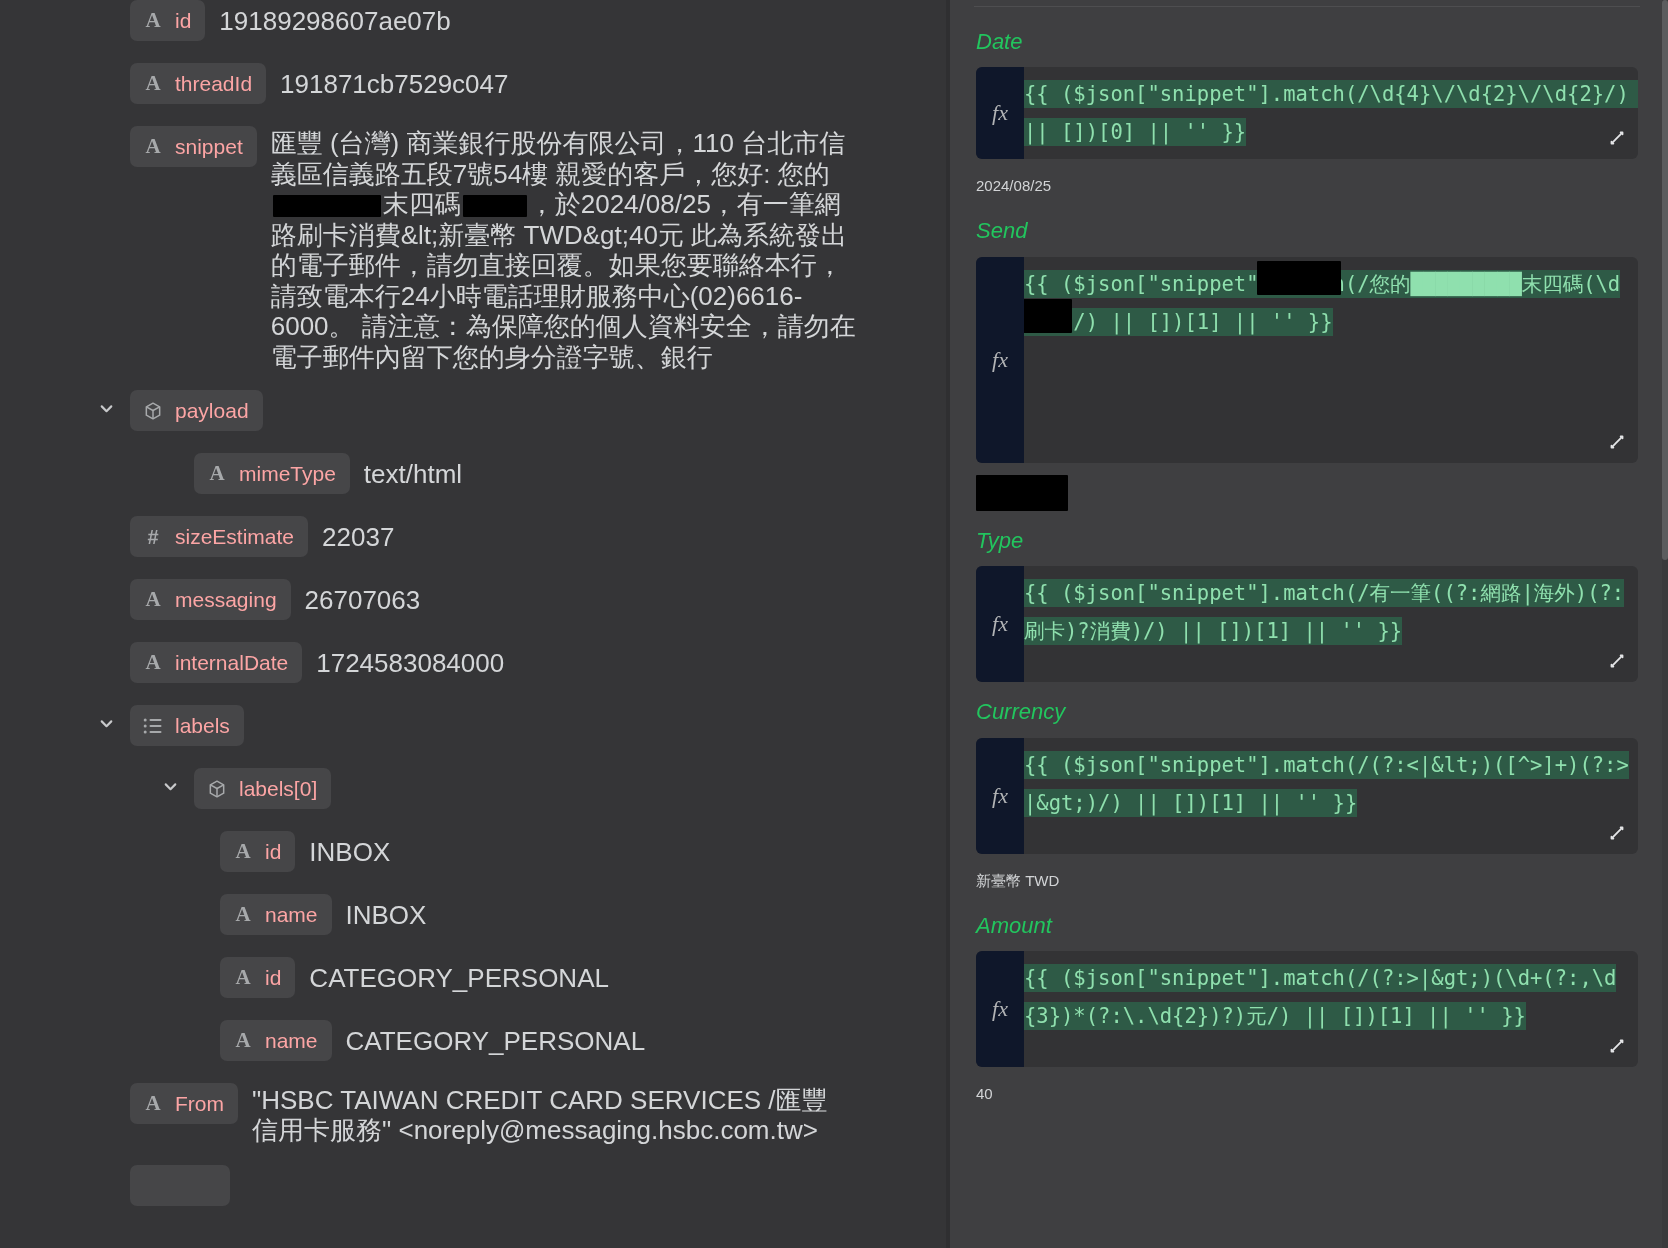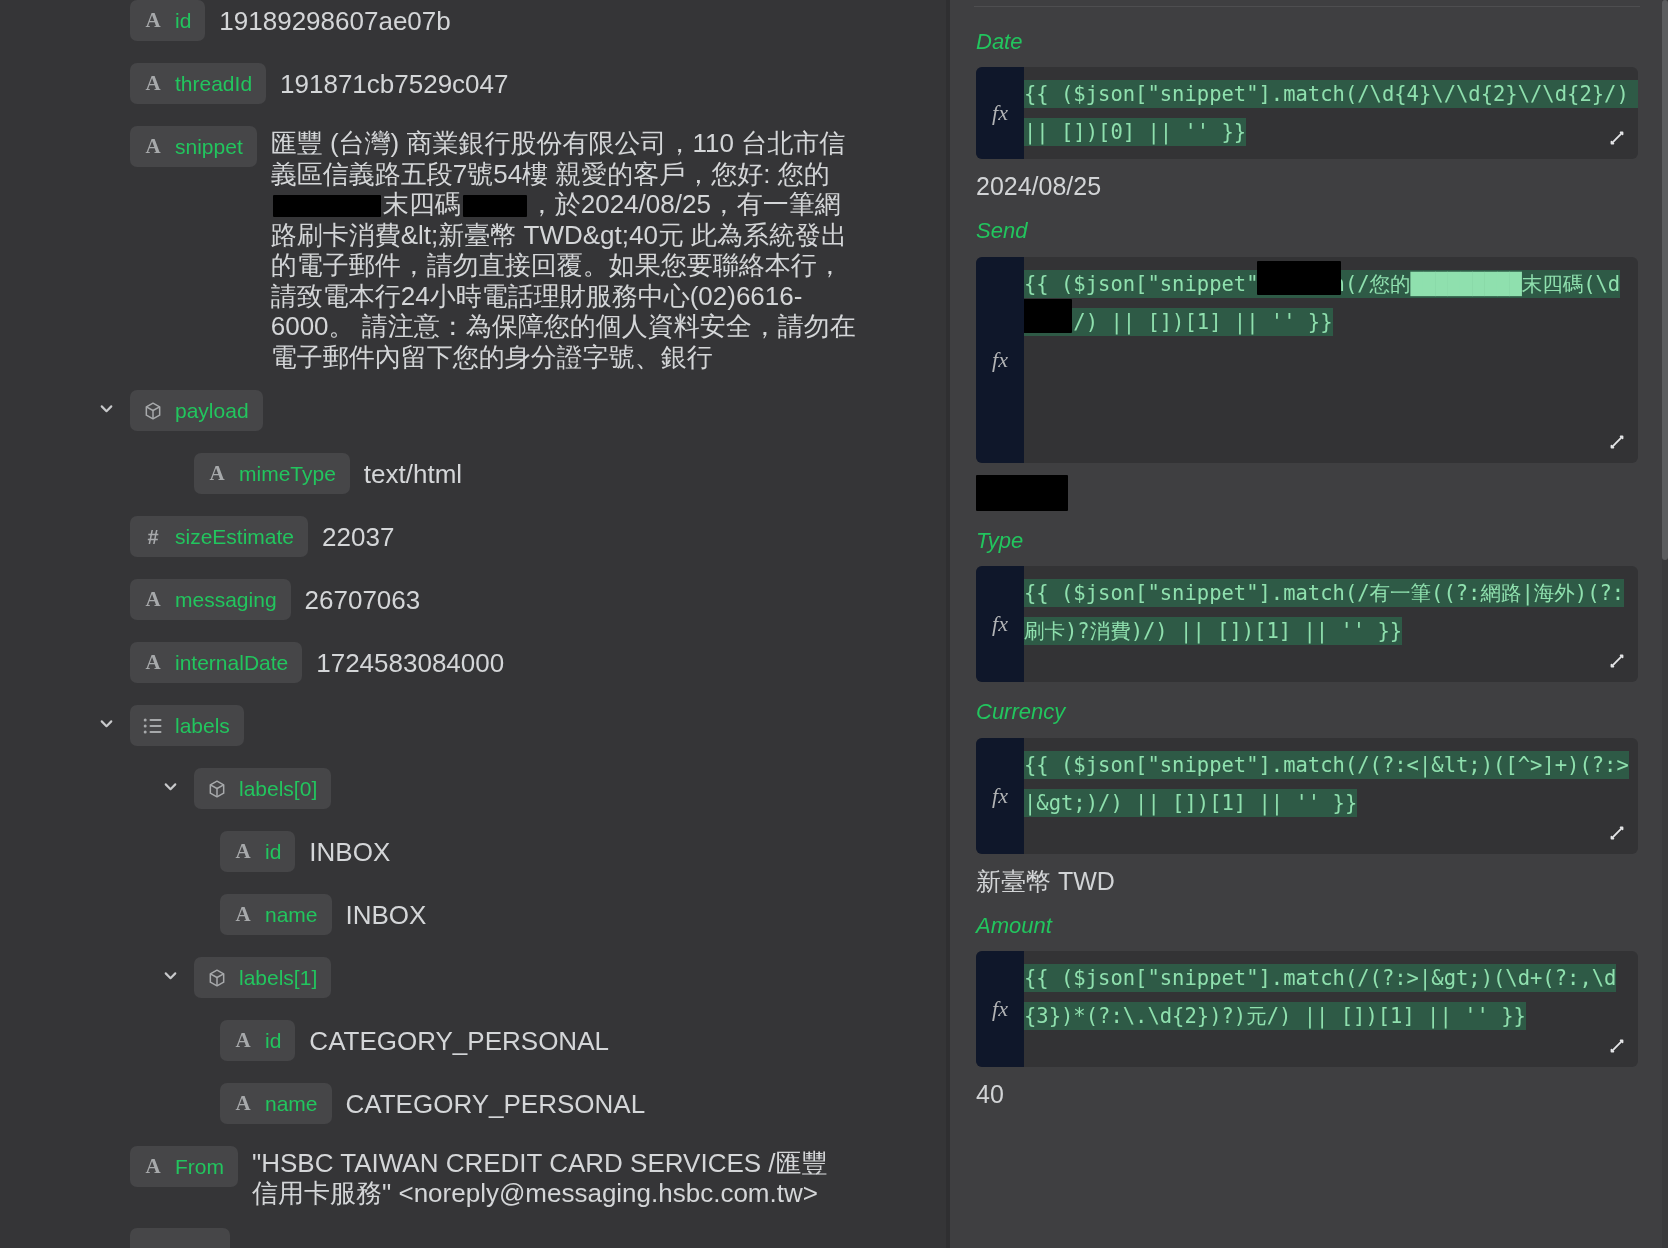--- a/index.html
+++ b/index.html
@@ -71,21 +71,21 @@
     font-size: 20px;
     line-height: 1;
     font-weight: 700;
     flex: 0 0 auto;
     display: flex;
     align-items: center;
     justify-content: center;
   }
   .key-chip .ticon.serif { font-family: "Liberation Serif", "DejaVu Serif", serif; font-size: 21px; }
   .key-chip .kname {
-    color: #22c55e;
+    color: #fca5a5;
     font-size: 21px;
     line-height: 1;
     white-space: nowrap;
   }
 
   .val {
     color: #d4d6d8;
     font-size: 26px;
     line-height: 30px;
     padding-top: 6px;
@@ -211,21 +211,21 @@
     right: 4px;
     bottom: 4px;
     width: 34px; height: 34px;
     display: flex; align-items: center; justify-content: center;
     cursor: pointer;
   }
   .expand-btn svg { display: block; }
 
   .resolved {
     color: #d2d4d6;
-    font-size: 25px;
+    font-size: 15px;
     line-height: 30px;
     margin-top: 12px;
     min-height: 26px;
   }
   .resolved .redact { height: 36px; }
 </style>
 </head>
 <body>
 
 <div class="app">
@@ -355,37 +355,20 @@
       </div>
 
       <div class="row lvl3">
         <span class="key-chip">
           <span class="ticon serif">A</span>
           <span class="kname">name</span>
         </span>
         <span class="val">INBOX</span>
       </div>
 
-      <div class="row lvl1">
-        <span class="chevron">
-          <svg width="17" height="17" viewBox="0 0 16 16">
-              <path d="M3.5 6 L8 10.5 L12.5 6" fill="none" stroke="currentColor" stroke-width="2" stroke-linecap="round" stroke-linejoin="round"></path>
-            </svg>
-        </span>
-        <span class="key-chip">
-          <span class="ticon">
-            <svg width="20" height="20" viewBox="0 0 24 24" fill="none" stroke="#a7a9ab" stroke-width="1.8" stroke-linejoin="round">
-                <path d="M12 2.6 20 7 20 17 12 21.4 4 17 4 7 Z"></path>
-                <path d="M4 7 12 11.4 20 7"></path>
-                <path d="M12 11.4 12 21.4"></path>
-              </svg>
-          </span>
-          <span class="kname">labels[1]</span>
-        </span>
-      </div>
 
       <div class="row lvl3">
         <span class="key-chip">
           <span class="ticon serif">A</span>
           <span class="kname">id</span>
         </span>
         <span class="val">CATEGORY_PERSONAL</span>
       </div>
 
       <div class="row lvl3">

